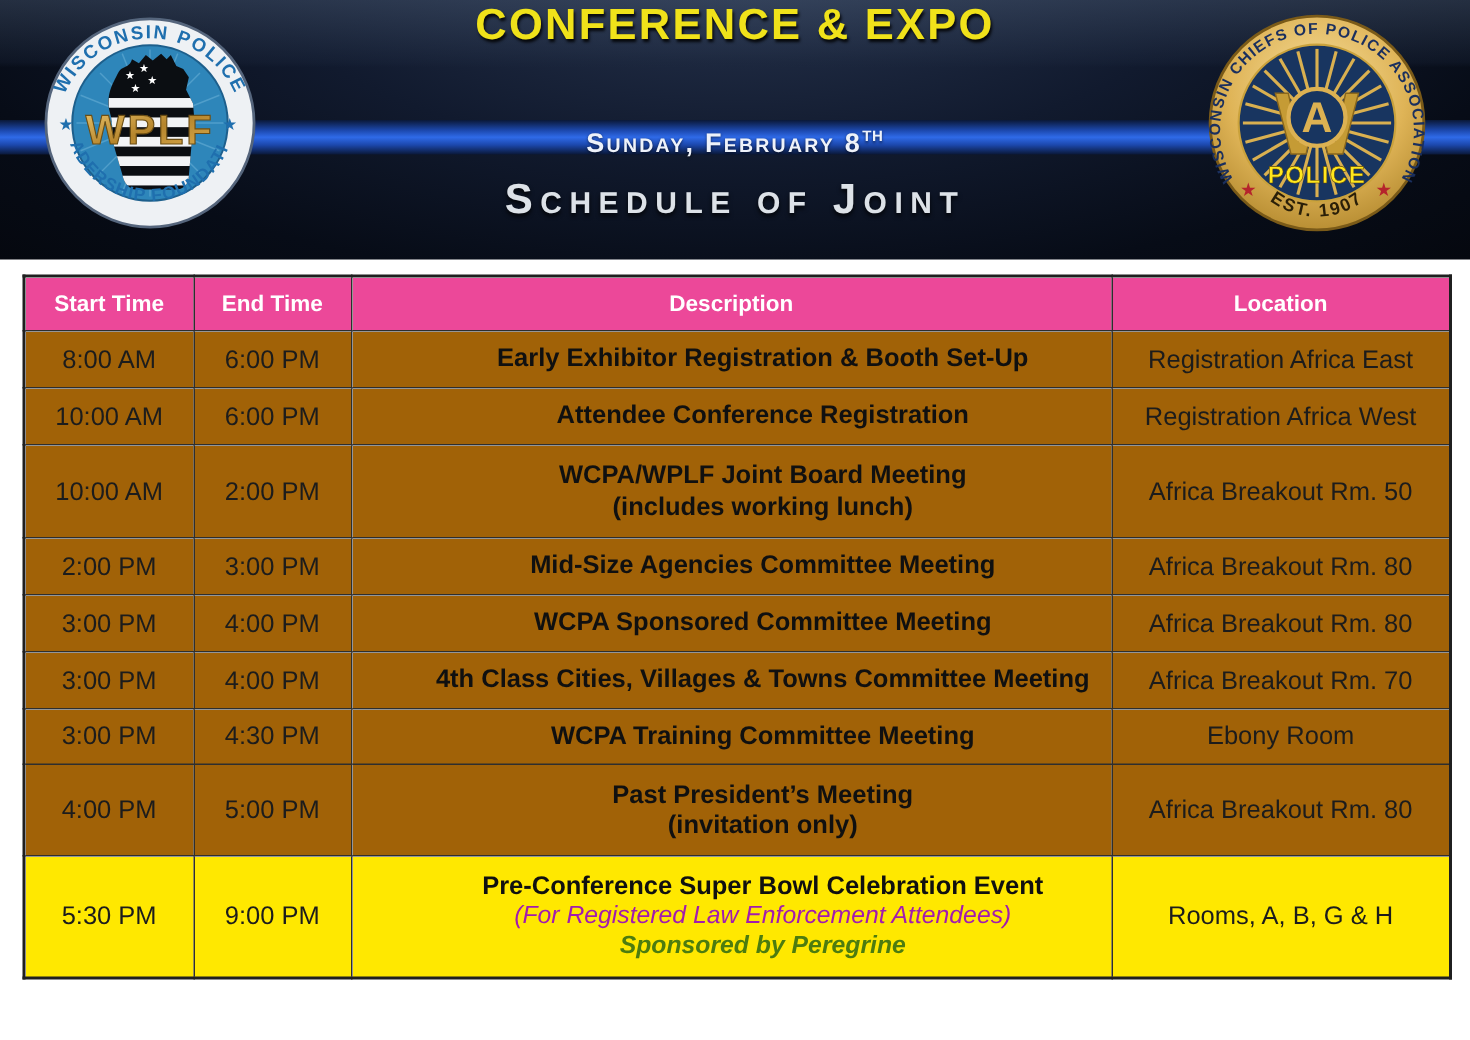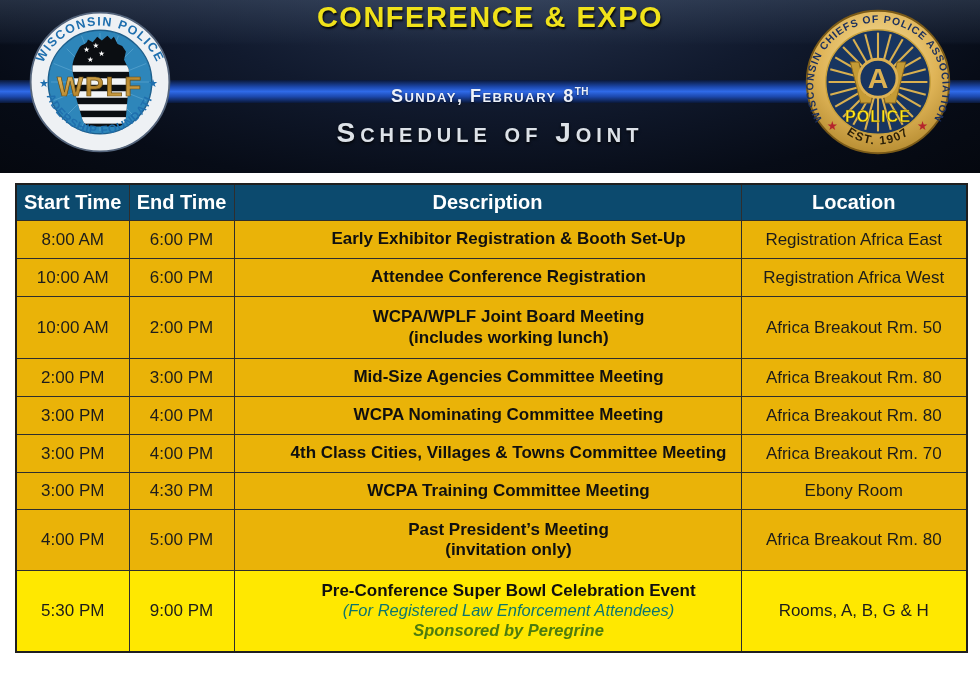--- a/index.html
+++ b/index.html
@@ -26,25 +26,25 @@
 
   .logo{position:absolute;top:8px;}
   .logo.left{left:26px;}
   .logo.right{left:802px;top:6px;}
 
   
   .table-wrap{margin:10px 14px 0 15px;}
   table{border-collapse:collapse;table-layout:fixed;width:951px;border:2px solid #1f1f1f;}
   th,td{border:1.5px solid #2e2e2e;text-align:center;vertical-align:middle;padding:1px 4px;
     overflow:hidden;}
-  thead th{background:#0c4a6e;color:#ffffff;font-size:20px;font-weight:bold;height:33px;}
-  td{font-size:17px;color:#1c1c1c;background:#eab308;}
+  thead th{background:#ec4899;color:#ffffff;font-size:15px;font-weight:bold;height:33px;}
+  td{font-size:17px;color:#1c1c1c;background:#a16207;}
   td.desc{font-weight:bold;color:#101010;line-height:1.18;padding-left:46px;}
   .line{line-height:1.2;}
-  .line.italic{font-style:italic;font-weight:normal;color:#0f766e;font-size:16.5px;}
+  .line.italic{font-style:italic;font-weight:normal;color:#a21caf;font-size:16.5px;}
   .line.sponsor{font-style:italic;font-weight:bold;color:#4d7c0f;font-size:16.5px;}
   tr.highlight td{background:#ffe800;}
 </style>
 </head>
 <body>
 
 <div class="banner">
   <div class="blue-stripe"></div>
 
   <div class="banner-text">
@@ -214,21 +214,21 @@
     <td class="time">3:00 PM</td>
     <td class="desc">
             <div class="line bold">Mid-Size Agencies Committee Meeting</div>
           </td>
     <td class="loc">Africa Breakout Rm. 80</td>
   </tr>
         <tr style="height: 38px;">
     <td class="time">3:00 PM</td>
     <td class="time">4:00 PM</td>
     <td class="desc">
-            <div class="line bold">WCPA Nominating Committee Meeting</div>
+            <div class="line bold">WCPA Sponsored Committee Meeting</div>
           </td>
     <td class="loc">Africa Breakout Rm. 80</td>
   </tr>
         <tr style="height: 38px;">
     <td class="time">3:00 PM</td>
     <td class="time">4:00 PM</td>
     <td class="desc">
             <div class="line bold">4th Class Cities, Villages &amp; Towns Committee Meeting</div>
           </td>
     <td class="loc">Africa Breakout Rm. 70</td>

